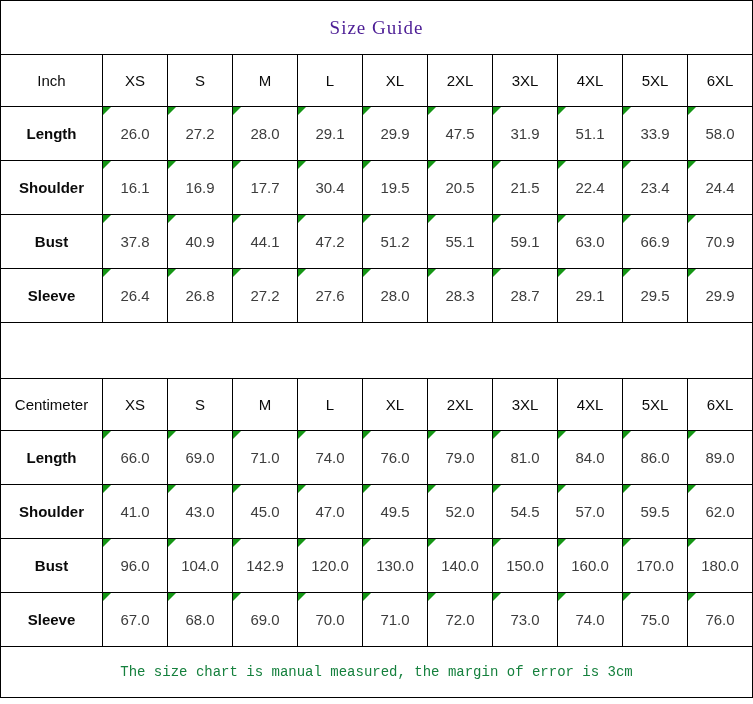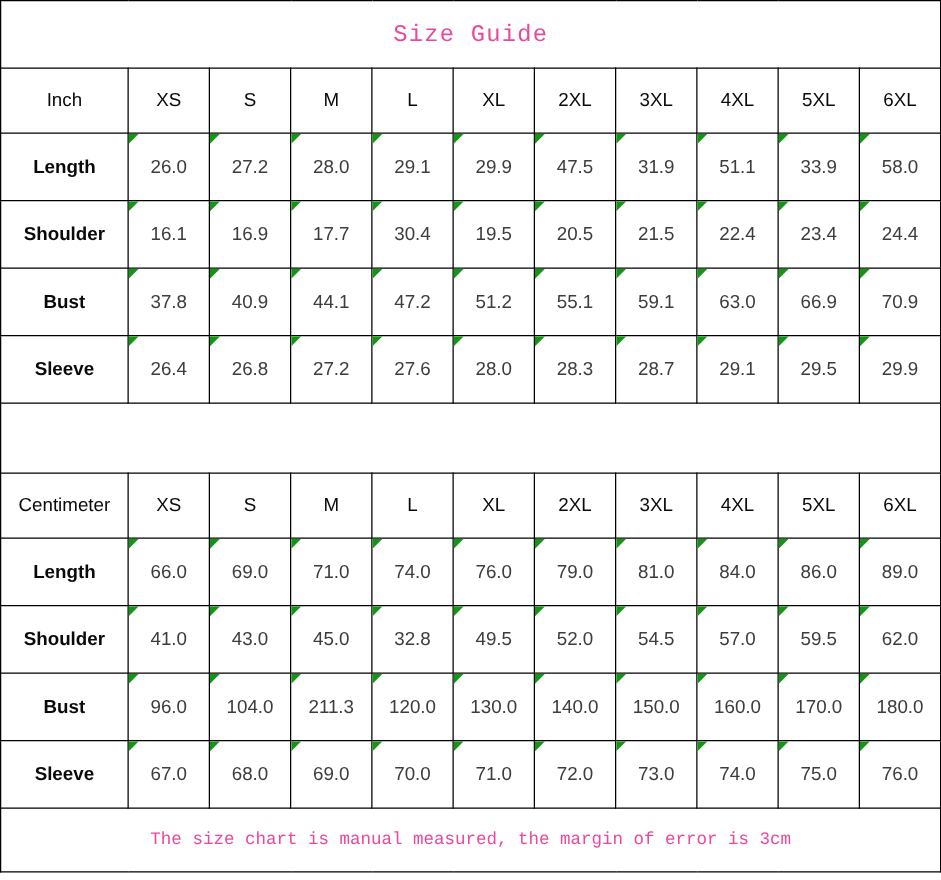--- a/index.html
+++ b/index.html
@@ -30,24 +30,24 @@
   }
   table.size-table td {
     border: 1px solid var(--border-color);
     padding: 0;
     text-align: center;
     vertical-align: middle;
     overflow: hidden;
   }
   td.title-cell {
     height: 53px;
-    font-family: Liberation Mono, monospace;
+    font-family: Liberation Serif, serif;
     font-size: 19px;
     letter-spacing: 1px;
-    color: #ec4899;
+    color: #4c1d95;
   }
   td.unit-cell, td.size-cell {
     height: 51px;
     font-weight: normal;
     font-size: 15px;
     color: var(--heading-color);
   }
   td.label-cell {
     font-weight: bold;
     font-size: 15px;
@@ -68,21 +68,21 @@
     border-top: 8px solid var(--flag-color);
     border-right: 8px solid transparent;
   }
   td.gap-cell {
     height: 55px;
   }
   td.footer-cell {
     height: 50px;
     font-family: "Liberation Mono", "DejaVu Sans Mono", monospace;
     font-size: 14px;
-    color: #ec4899;
+    color: #15803d;
   }
 </style>
 </head>
 <body style="--flag-color: #149614; --border-color: #000000; --value-color: #3d3d3d; --heading-color: #0a0a0a;">
 
 <div class="page">
   <table class="size-table">
     <colgroup>
       <col style="width:102px">
       <col span="10" style="width:65px">
@@ -189,33 +189,33 @@
           <td class="data-cell"><span class="flag"></span><span class="val">81.0</span></td>
           <td class="data-cell"><span class="flag"></span><span class="val">84.0</span></td>
           <td class="data-cell"><span class="flag"></span><span class="val">86.0</span></td>
           <td class="data-cell"><span class="flag"></span><span class="val">89.0</span></td>
         </tr>
         <tr class="data-row">
           <td class="label-cell">Shoulder</td>
           <td class="data-cell"><span class="flag"></span><span class="val">41.0</span></td>
           <td class="data-cell"><span class="flag"></span><span class="val">43.0</span></td>
           <td class="data-cell"><span class="flag"></span><span class="val">45.0</span></td>
-          <td class="data-cell"><span class="flag"></span><span class="val">32.8</span></td>
+          <td class="data-cell"><span class="flag"></span><span class="val">47.0</span></td>
           <td class="data-cell"><span class="flag"></span><span class="val">49.5</span></td>
           <td class="data-cell"><span class="flag"></span><span class="val">52.0</span></td>
           <td class="data-cell"><span class="flag"></span><span class="val">54.5</span></td>
           <td class="data-cell"><span class="flag"></span><span class="val">57.0</span></td>
           <td class="data-cell"><span class="flag"></span><span class="val">59.5</span></td>
           <td class="data-cell"><span class="flag"></span><span class="val">62.0</span></td>
         </tr>
         <tr class="data-row">
           <td class="label-cell">Bust</td>
           <td class="data-cell"><span class="flag"></span><span class="val">96.0</span></td>
           <td class="data-cell"><span class="flag"></span><span class="val">104.0</span></td>
-          <td class="data-cell"><span class="flag"></span><span class="val">211.3</span></td>
+          <td class="data-cell"><span class="flag"></span><span class="val">142.9</span></td>
           <td class="data-cell"><span class="flag"></span><span class="val">120.0</span></td>
           <td class="data-cell"><span class="flag"></span><span class="val">130.0</span></td>
           <td class="data-cell"><span class="flag"></span><span class="val">140.0</span></td>
           <td class="data-cell"><span class="flag"></span><span class="val">150.0</span></td>
           <td class="data-cell"><span class="flag"></span><span class="val">160.0</span></td>
           <td class="data-cell"><span class="flag"></span><span class="val">170.0</span></td>
           <td class="data-cell"><span class="flag"></span><span class="val">180.0</span></td>
         </tr>
         <tr class="data-row">
           <td class="label-cell">Sleeve</td>

